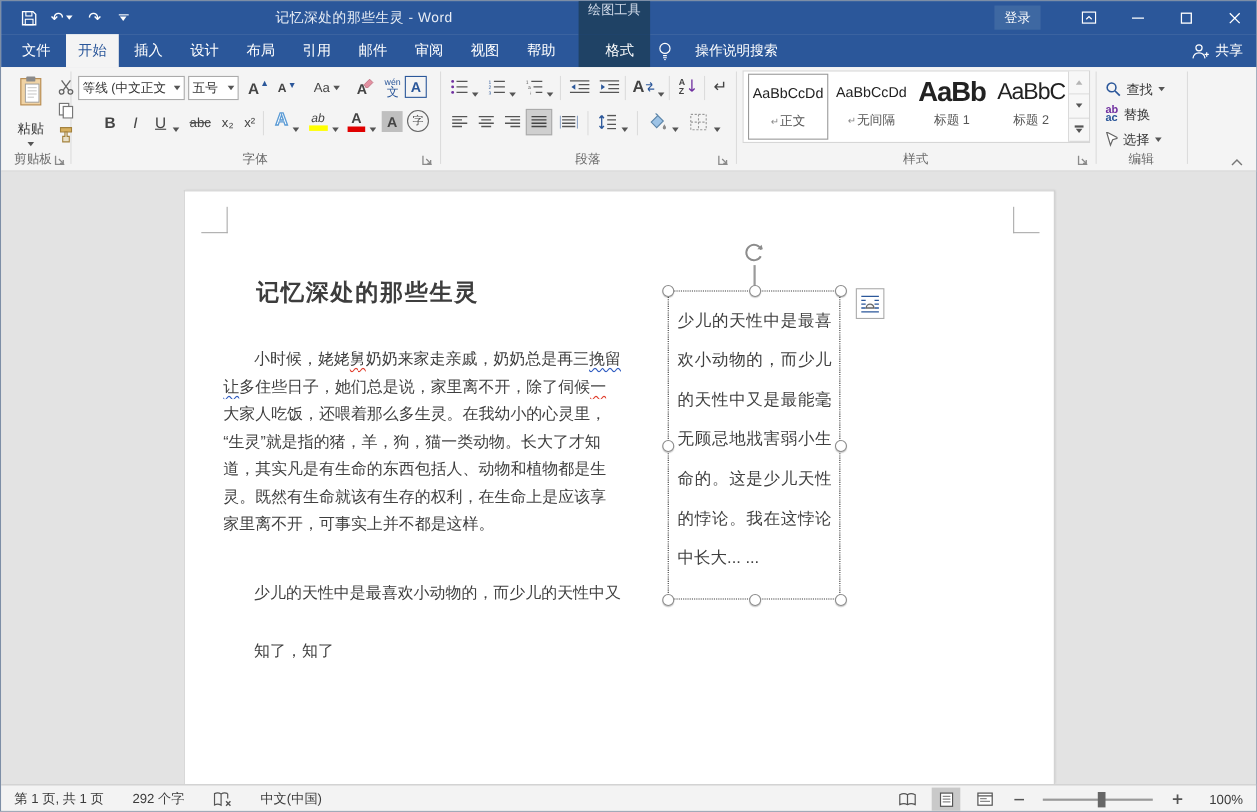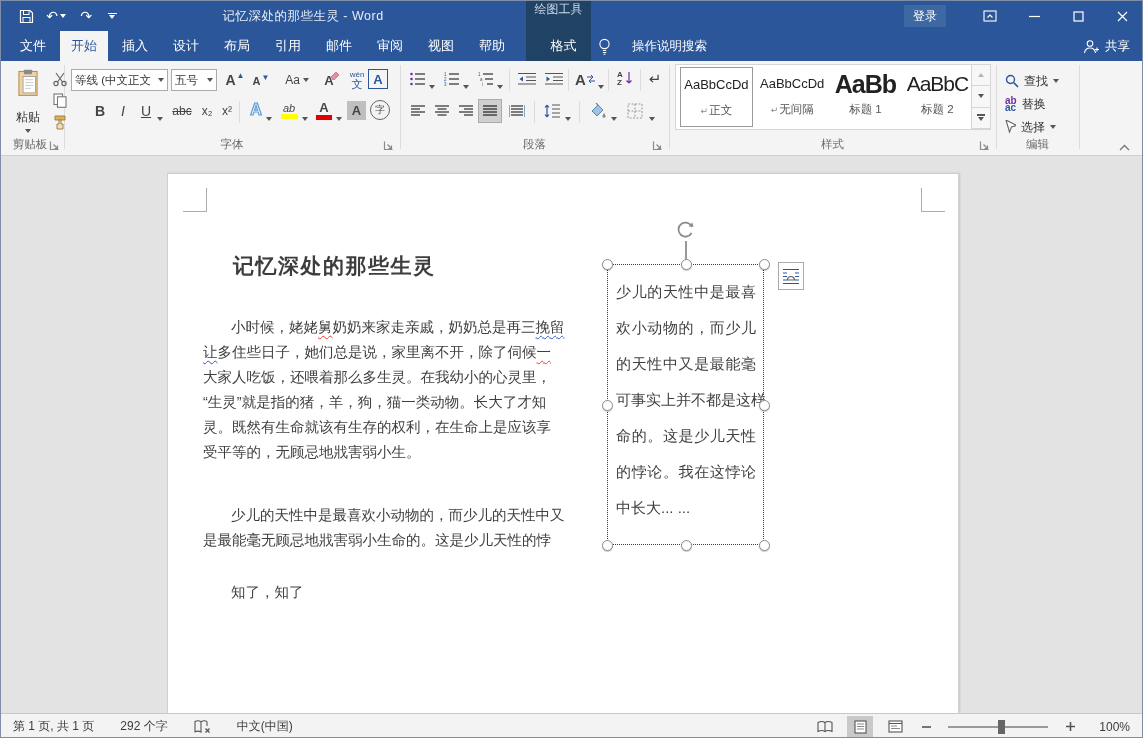--- a/index.html
+++ b/index.html
@@ -4,21 +4,21 @@
 <style>
   html,body{margin:0;padding:0;background:#bfbfbf;}
   *{box-sizing:border-box;font-family:"Liberation Sans","DejaVu Sans",sans-serif;}
   .app{position:relative;width:1143px;height:738px;background:#e3e3e3;overflow:hidden;border:1px solid #7d8ea6;}
 
   
   .titlebar{position:absolute;left:0;top:0;width:1143px;height:30px;background:#2b579a;}
   .tabrow{position:absolute;left:0;top:30px;width:1143px;height:30px;background:#2b579a;}
   .ctxbg{position:absolute;left:525px;top:0;width:65px;height:60px;background:#1f4265;}
   .ctx-title{position:absolute;left:525px;top:0;width:65px;text-align:center;color:#cfd9e8;font-size:12px;}
-  .wintitle{position:absolute;left:152px;top:7px;width:300px;text-align:center;color:#e8edf5;font-size:12.5px;letter-spacing:.5px;}
+  .wintitle{position:absolute;left:180px;top:7px;width:300px;text-align:center;color:#e8edf5;font-size:12.5px;letter-spacing:.5px;}
   .qat{position:absolute;left:0;top:0;height:30px;display:flex;align-items:center;gap:4px;padding-left:14px;color:#fff;}
   .qbtn{width:22px;height:22px;display:flex;align-items:center;justify-content:center;color:#fff;font-size:14px;}
   .signin{position:absolute;left:903px;top:4px;width:42px;height:22px;background:#3e68a2;color:#fff;font-size:12px;border:none;display:flex;align-items:center;justify-content:center;}
   .winctl{position:absolute;right:0;top:0;height:30px;display:flex;}
   .wbtn{width:44px;height:30px;display:flex;align-items:center;justify-content:center;}
   .tabs{position:absolute;left:8px;top:0;height:30px;display:flex;gap:3px;}
   .tab{min-width:48px;padding:0 6px;height:30px;display:flex;align-items:center;justify-content:center;color:#fff;font-size:13px;cursor:default;}
   .tab.active{background:#f4f4f4;color:#2b579a;}
   .tab.ctx{margin-left:12px;width:65px;color:#fff;}
   .tellme{position:absolute;left:597px;top:0;height:30px;display:flex;align-items:center;gap:21px;color:#fff;font-size:12.5px;}
@@ -486,45 +486,45 @@
     <div class="page">
       <div class="crop tl"></div>
       <div class="crop tr"></div>
       <div class="doctitle">记忆深处的那些生灵</div>
       <div class="docbody">
           <div class="dpara dpara0">
             <div class="dline dindent"><span>小时候，姥姥</span><span class="sq sq-red">舅</span><span>奶奶来家走亲戚，奶奶总是再三</span><span class="sq sq-blue">挽留</span></div>
             <div class="dline"><span class="sq sq-blue">让</span><span>多住些日子，她们总是说，家里离不开，除了伺候</span><span class="sq sq-red">一</span></div>
             <div class="dline"><span>大家人吃饭，还喂着那么多生灵。在我幼小的心灵里，</span></div>
             <div class="dline"><span>“生灵”就是指的猪，羊，狗，猫一类动物。长大了才知</span></div>
+            <div class="dline"><span>道，其实凡是有生命的东西包括人、动物和植物都是生</span></div>
             <div class="dline"><span>灵。既然有生命就该有生存的权利，在生命上是应该享</span></div>
-            <div class="dline dlast"><span>受平等的，无顾忌地戕害弱小生。</span></div>
+            <div class="dline dlast"><span>家里离不开，可事实上并不都是这样。</span></div>
           </div>
           <div class="dpara dpara1">
             <div class="dline dindent"><span>少儿的天性中是最喜欢小动物的，而少儿的天性中又</span></div>
-            <div class="dline"><span>是最能毫无顾忌地戕害弱小生命的。这是少儿天性的悖</span></div>
           </div>
           <div class="dpara dpara2">
             <div class="dline dlast dindent"><span>知了，知了</span></div>
           </div>
         </div>
 
       <div class="rotstem"></div>
       <div class="rothandle">
         <svg width="21" height="21" viewBox="0 0 21 21">
             <path d="M16.6 13a7 7 0 1 1 .4-6" fill="none" stroke="#8c8c8c" stroke-width="1.8"></path>
             <path d="M13.5 6.5h5l-1.2-4z" fill="#8c8c8c"></path>
           </svg>
       </div>
       <div class="textbox">
         <div>
             <div class="tbline"><span>少儿的天性中是最喜</span></div>
             <div class="tbline"><span>欢小动物的，而少儿</span></div>
             <div class="tbline"><span>的天性中又是最能毫</span></div>
-            <div class="tbline"><span>可事实上并不都是这样</span></div>
+            <div class="tbline"><span>无顾忌地戕害弱小生</span></div>
             <div class="tbline"><span>命的。这是少儿天性</span></div>
             <div class="tbline"><span>的悖论。我在这悖论</span></div>
             <div class="tbline dlast"><span>中长大... ...</span></div>
           </div>
       </div>
       <div class="handle" style="left:433.5px;top:84.5px"></div>
       <div class="handle" style="left:512.5px;top:84.5px"></div>
       <div class="handle" style="left:590.5px;top:84.5px"></div>
       <div class="handle" style="left:433.5px;top:225.5px"></div>
       <div class="handle" style="left:590.5px;top:225.5px"></div>

